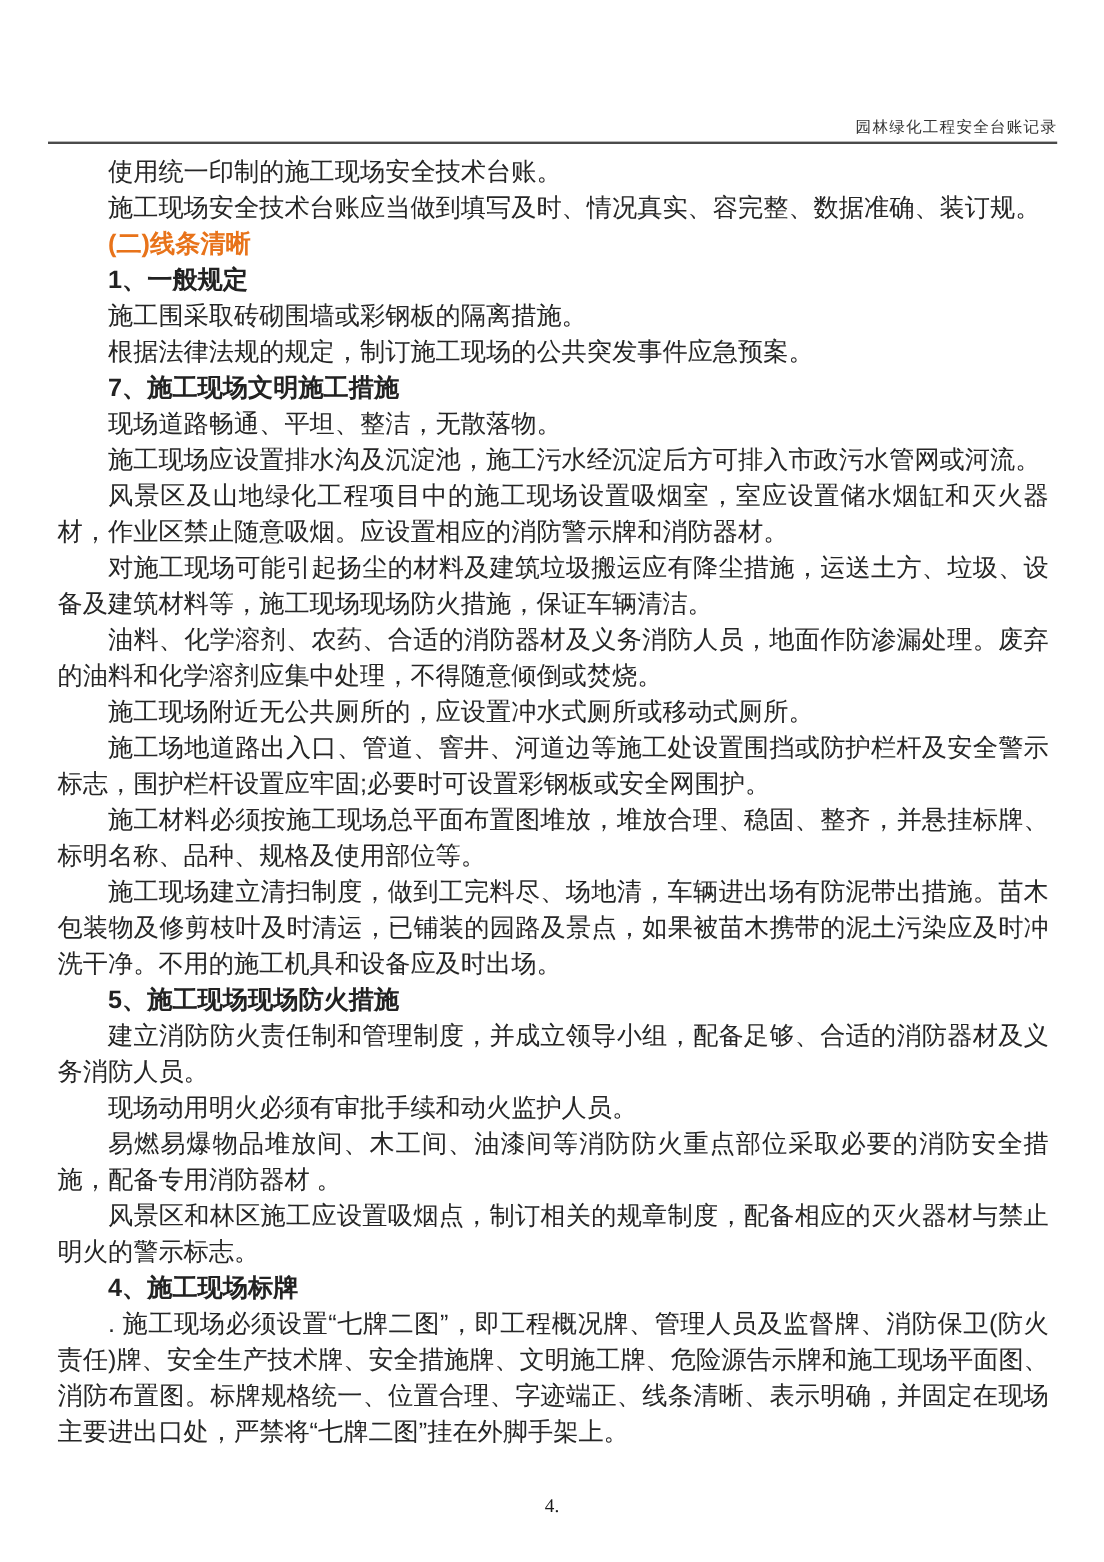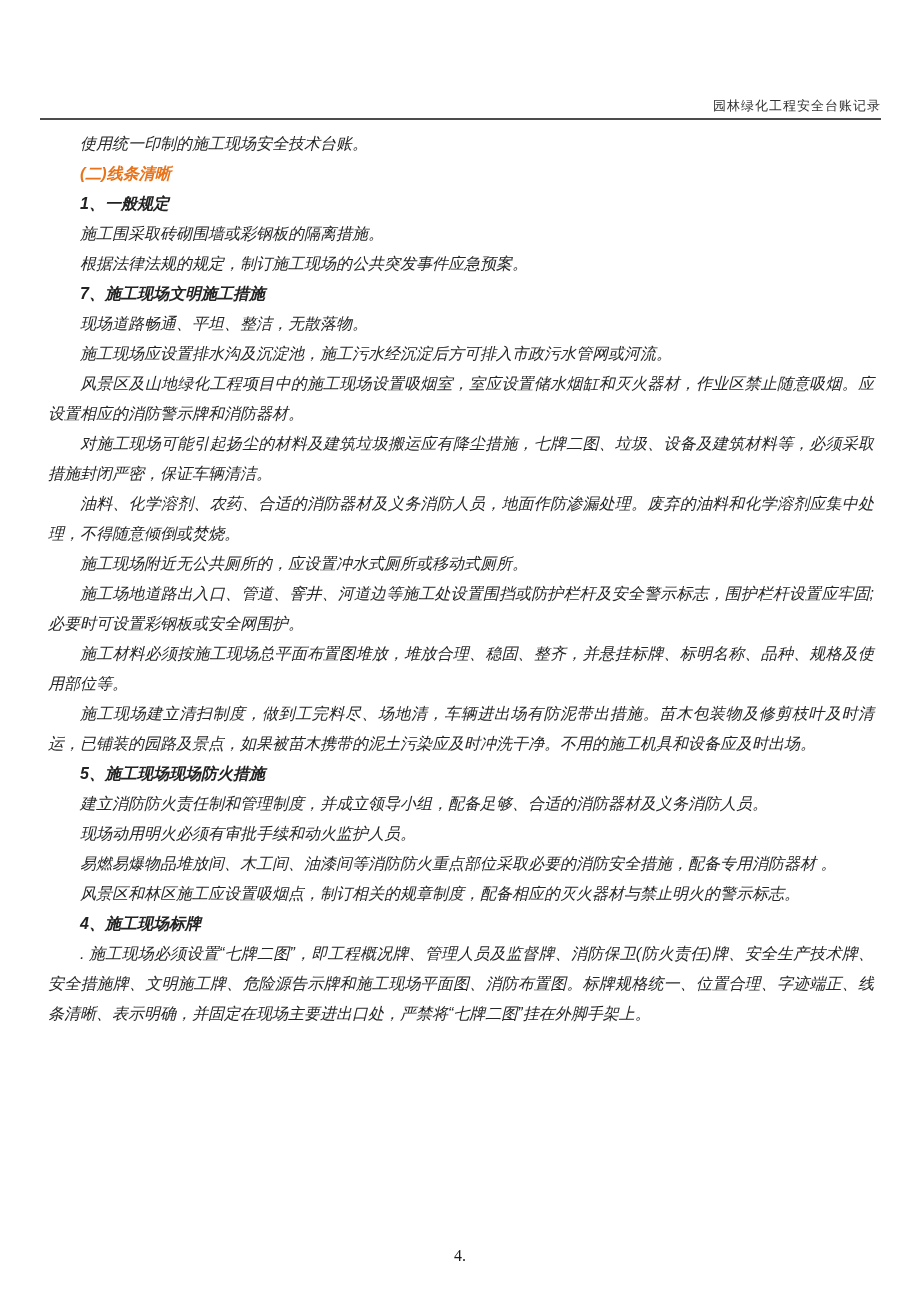--- a/index.html
+++ b/index.html
@@ -27,25 +27,24 @@
     color: #333333;
     padding-bottom: 3px;
     border-bottom: 2px solid #4b4b4b;
     letter-spacing: 1px;
   }
   .doc-body {
     position: absolute;
     top: 82px;
     left: 48px;
     right: 46px;
-    font-size: 16px;
+    font-size: 21px;
     line-height: 30px;
     color: #262626;
     text-align: justify;
-    font-style: italic;
   }
   .doc-body p {
     margin: 0;
     text-indent: 2em;
   }
   .doc-body p.heading {
     font-weight: bold;
     color: #222222;
   }
   .doc-body p.heading-orange {
@@ -67,29 +66,30 @@
 <body>
 
 <div class="page">
 
   <div class="page-header">
     <span>园林绿化工程安全台账记录</span>
   </div>
 
   <div class="doc-body" id="doc-body">
       <p class="body">使用统一印制的施工现场安全技术台账。</p>
+      <p class="body">施工现场安全技术台账应当做到填写及时、情况真实、容完整、数据准确、装订规。</p>
       <p class="heading-orange">(二)线条清晰</p>
       <p class="heading">1、一般规定</p>
       <p class="body">施工围采取砖砌围墙或彩钢板的隔离措施。</p>
       <p class="body">根据法律法规的规定，制订施工现场的公共突发事件应急预案。</p>
       <p class="heading">7、施工现场文明施工措施</p>
       <p class="body">现场道路畅通、平坦、整洁，无散落物。</p>
       <p class="body">施工现场应设置排水沟及沉淀池，施工污水经沉淀后方可排入市政污水管网或河流。</p>
       <p class="body">风景区及山地绿化工程项目中的施工现场设置吸烟室，室应设置储水烟缸和灭火器材，作业区禁止随意吸烟。应设置相应的消防警示牌和消防器材。</p>
-      <p class="body">对施工现场可能引起扬尘的材料及建筑垃圾搬运应有降尘措施，七牌二图、垃圾、设备及建筑材料等，必须采取措施封闭严密，保证车辆清洁。</p>
+      <p class="body">对施工现场可能引起扬尘的材料及建筑垃圾搬运应有降尘措施，运送土方、垃圾、设备及建筑材料等，施工现场现场防火措施，保证车辆清洁。</p>
       <p class="body">油料、化学溶剂、农药、合适的消防器材及义务消防人员，地面作防渗漏处理。废弃的油料和化学溶剂应集中处理，不得随意倾倒或焚烧。</p>
       <p class="body">施工现场附近无公共厕所的，应设置冲水式厕所或移动式厕所。</p>
       <p class="body">施工场地道路出入口、管道、窨井、河道边等施工处设置围挡或防护栏杆及安全警示标志，围护栏杆设置应牢固;必要时可设置彩钢板或安全网围护。</p>
       <p class="body">施工材料必须按施工现场总平面布置图堆放，堆放合理、稳固、整齐，并悬挂标牌、标明名称、品种、规格及使用部位等。</p>
       <p class="body">施工现场建立清扫制度，做到工完料尽、场地清，车辆进出场有防泥带出措施。苗木包装物及修剪枝叶及时清运，已铺装的园路及景点，如果被苗木携带的泥土污染应及时冲洗干净。不用的施工机具和设备应及时出场。</p>
       <p class="heading">5、施工现场现场防火措施</p>
       <p class="body">建立消防防火责任制和管理制度，并成立领导小组，配备足够、合适的消防器材及义务消防人员。</p>
       <p class="body">现场动用明火必须有审批手续和动火监护人员。</p>
       <p class="body">易燃易爆物品堆放间、木工间、油漆间等消防防火重点部位采取必要的消防安全措施，配备专用消防器材 。</p>
       <p class="body">风景区和林区施工应设置吸烟点，制订相关的规章制度，配备相应的灭火器材与禁止明火的警示标志。</p>

